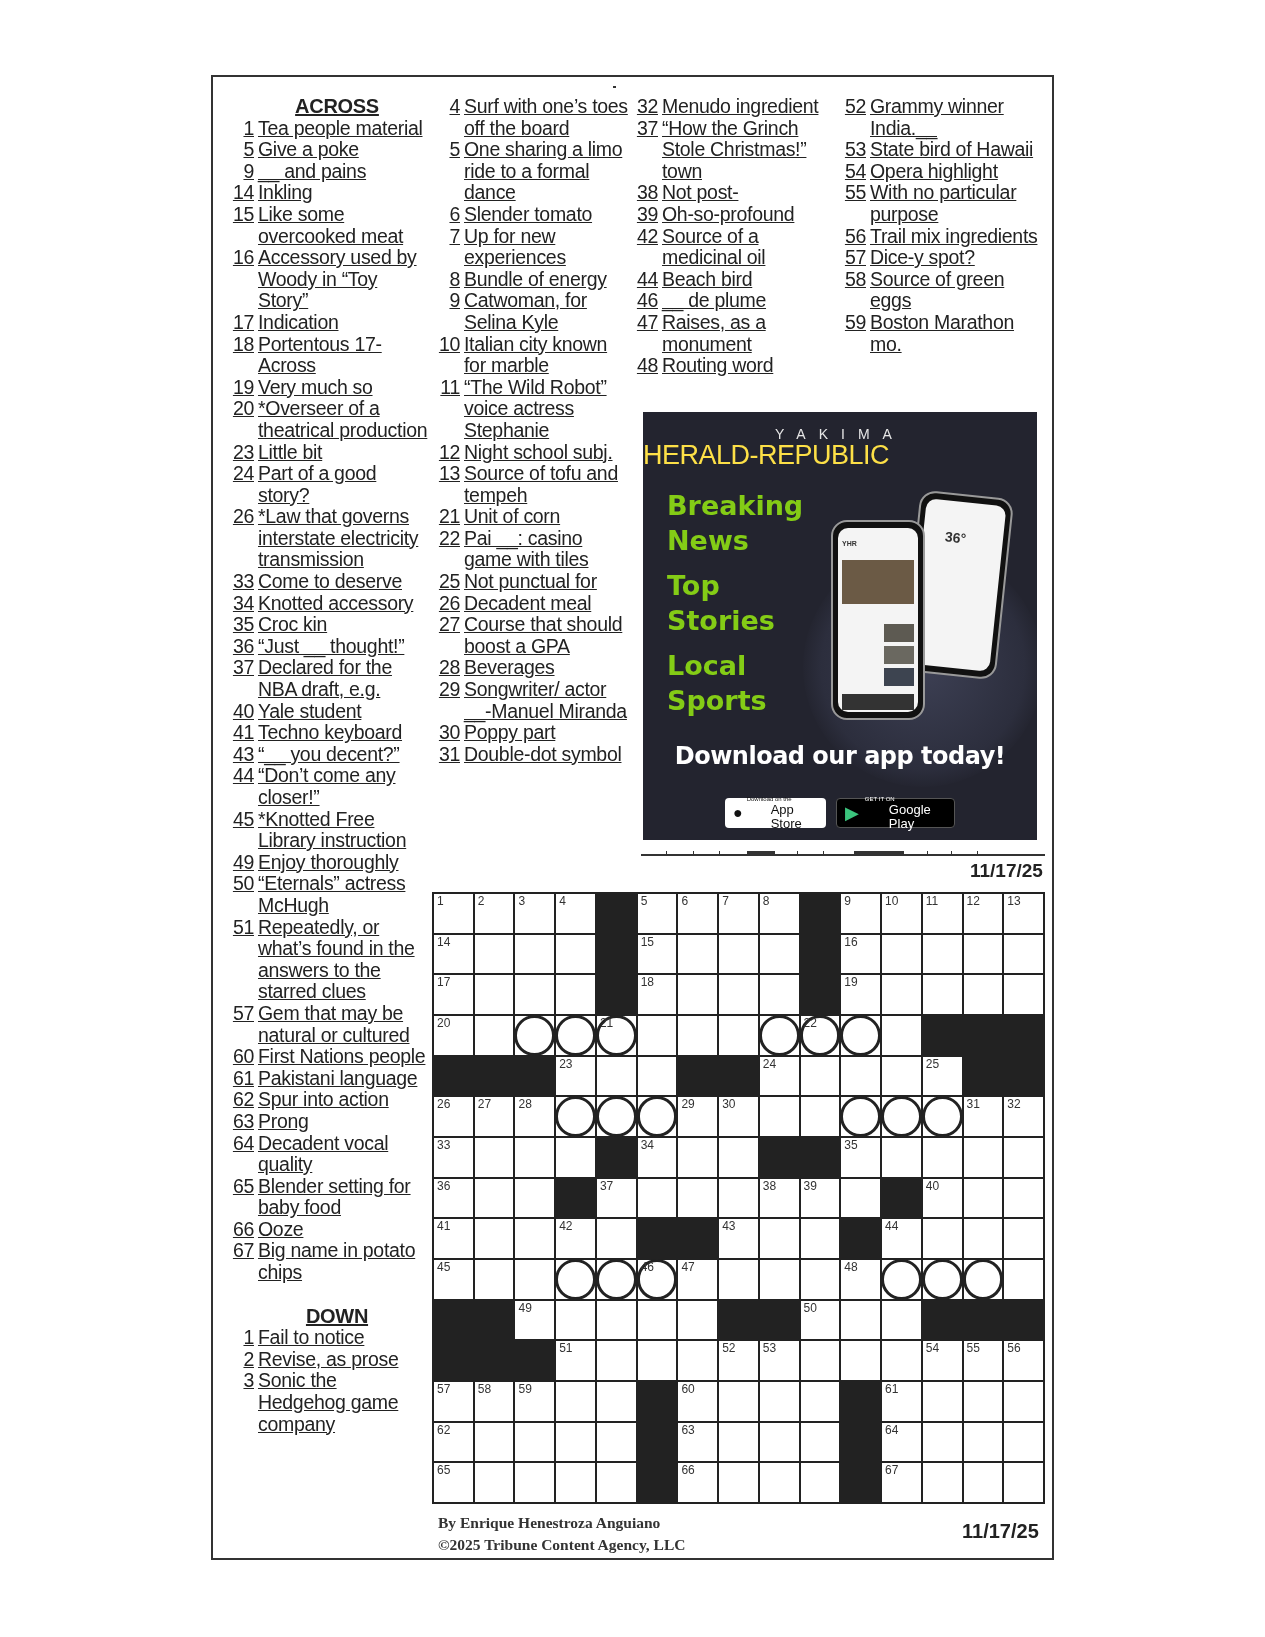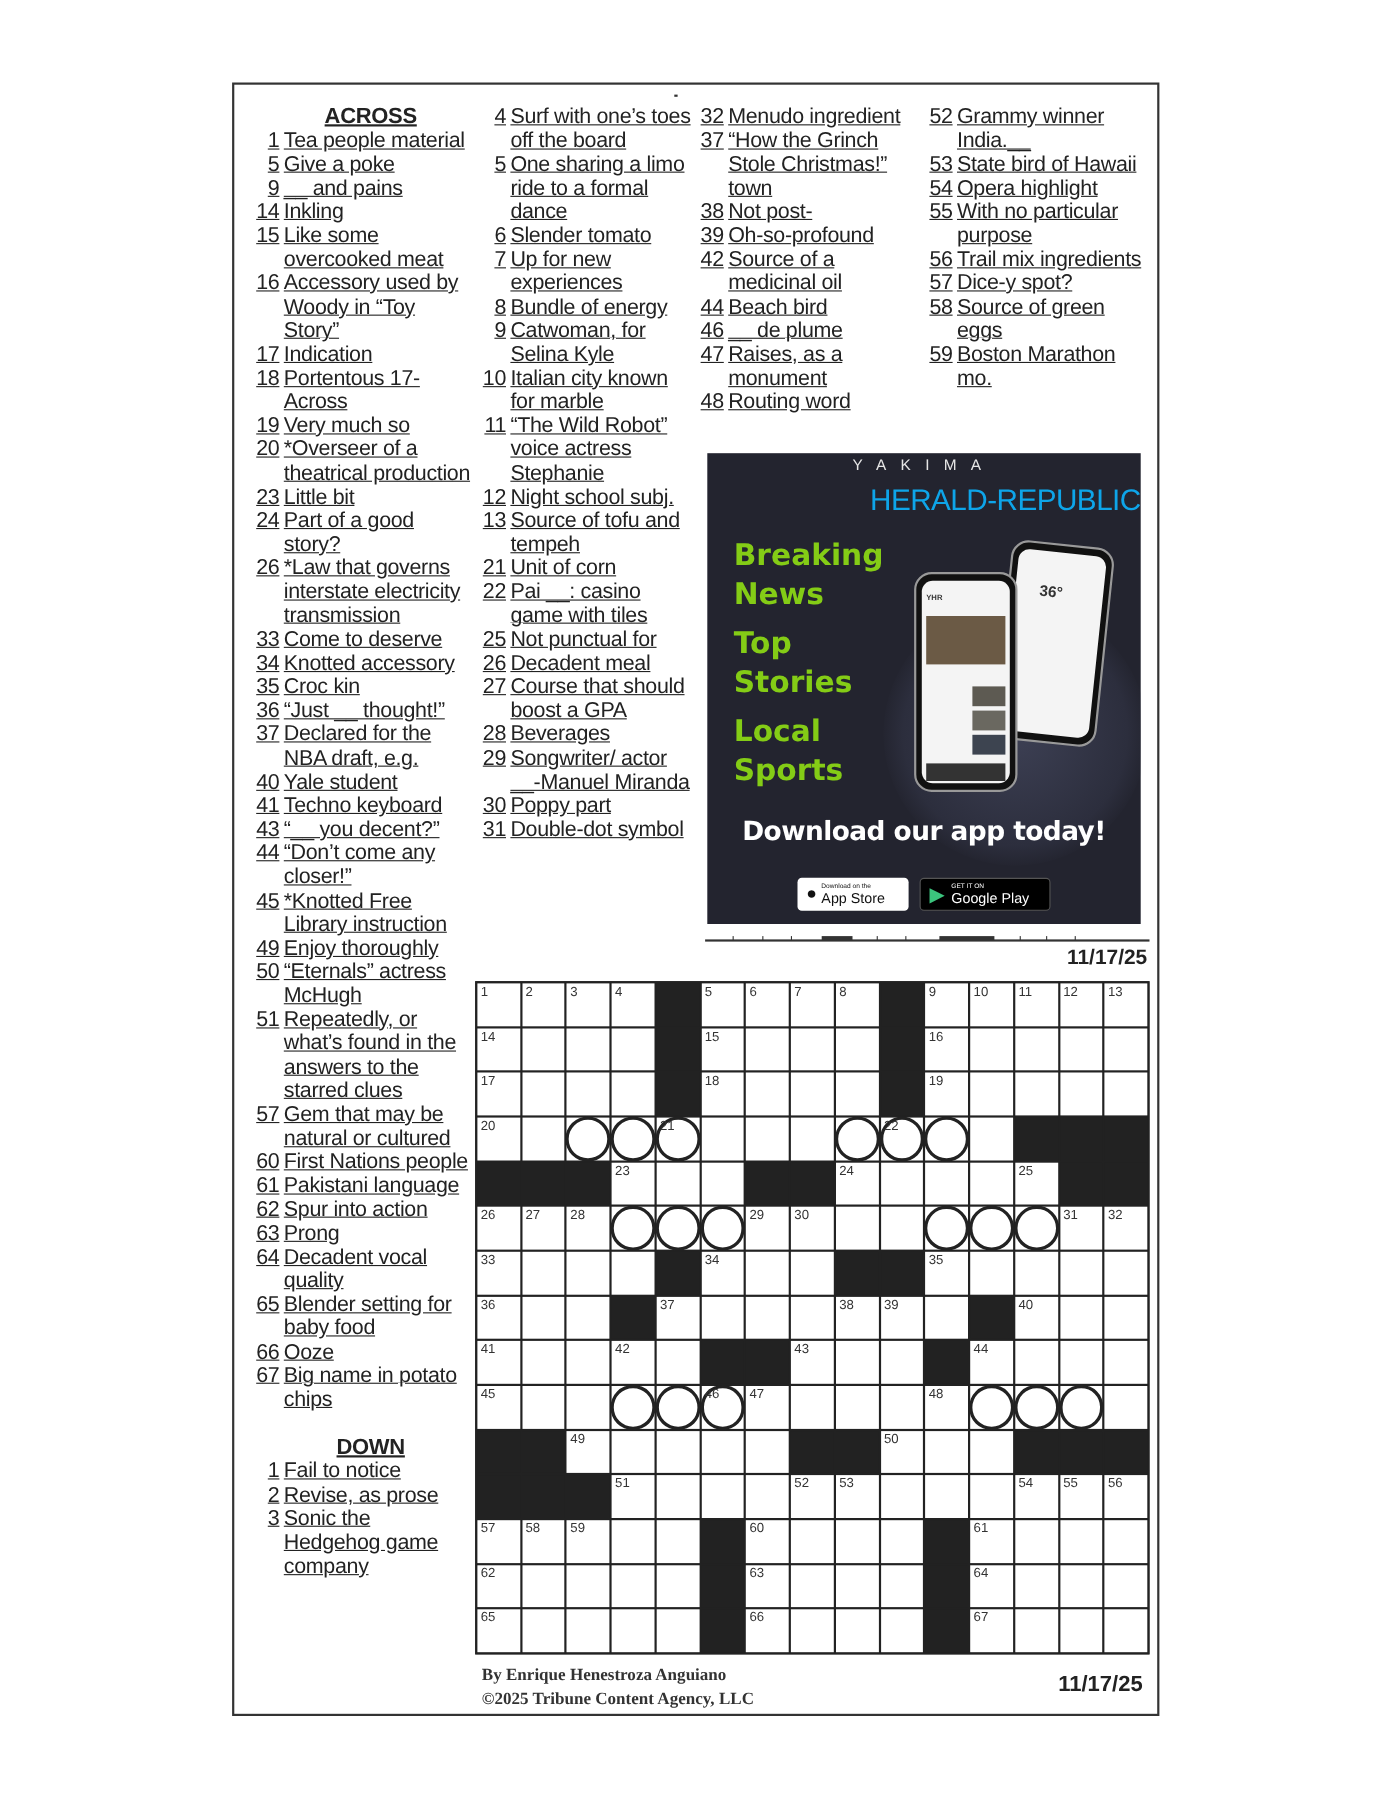--- a/index.html
+++ b/index.html
@@ -12,29 +12,29 @@
   .col4 { left:840px; top:96px; width:210px; }
   .sec-title { font-weight:bold; text-align:center; font-size:20px; margin-left:18px; margin-bottom:0; }
   .sec-gap { height:22px; }
   .clue { display:flex; }
   .clue .num { width:26px; text-align:right; padding-right:4px; flex:none; }
   .clue .txt { flex:1; }
   .tick { position:absolute; left:613px; top:86px; width:3px; height:2px; background:#333; }
 
   .ad { position:absolute; left:643px; top:412px; width:394px; height:428px; background:#23242f; color:#fff; overflow:hidden; }
   .ad .glow { position:absolute; left:160px; top:135px; width:240px; height:240px; border-radius:50%; background:radial-gradient(circle, #3d4054 0%, #2c2e3d 60%, rgba(35,36,47,0) 72%); }
-  .ad .brand-top { position:absolute; top:2px; left:0; width:100%; text-align:center; font-size:14px; letter-spacing:13px; color:#e6e6e6; }
-  .ad .brand { position:absolute; top:28px; left:0; width:100%; text-align:right; font-size:27px; letter-spacing:-0.5px; font-weight:normal; color:#0ea5e9; }
+  .ad .brand-top { position:absolute; top:14px; left:0; width:100%; text-align:center; font-size:14px; letter-spacing:13px; color:#e6e6e6; }
+  .ad .brand { position:absolute; top:28px; left:0; width:100%; text-align:left; font-size:27px; letter-spacing:-0.5px; font-weight:normal; color:#fde047; }
   .ad .feat { position:absolute; left:24px; font-family:"DejaVu Sans", sans-serif; font-weight:bold; font-size:27px; line-height:35px; color:#84cc16; }
   .ad .cta { position:absolute; top:330px; left:0; width:100%; text-align:center; font-family:"DejaVu Sans", sans-serif; font-weight:bold; font-size:24px; letter-spacing:-0.5px; }
   .store { position:absolute; top:386px; height:30px; border-radius:4px; display:flex; align-items:center; padding:0 8px; box-sizing:border-box; }
   .store.apple { left:82px; width:101px; background:#fff; color:#111; }
   .store.google { left:193px; width:119px; background:#000; color:#fff; border:1px solid #555; }
   .store .small { font-size:6px; display:block; line-height:7px; }
-  .store .big { font-size:13px; display:block; line-height:14px; }
+  .store .big { font-size:13px; display:block; line-height:14px;margin-left:24px; }
   .phone { position:absolute; border-radius:16px; background:#111; border:2px solid #999; }
   .phone .scr { position:absolute; left:5px; top:6px; right:5px; bottom:6px; background:#f4f4f4; border-radius:10px; overflow:hidden; }
   .ruler { position:absolute; left:641px; top:854px; width:404px; height:2px; background:#333; }
   .ruler i { position:absolute; top:-3px; width:1px; height:4px; background:#333; }
   .ruler b { position:absolute; top:-3px; height:4px; background:#333; }
   .date-top { position:absolute; left:970px; top:860px; font-weight:bold; font-size:19px; }
 
   .grid { position:absolute; left:432px; top:892px; width:613px; height:612px; border:2px solid #222; box-sizing:border-box; display:grid; grid-template-columns:repeat(15,1fr); grid-template-rows:repeat(15,1fr); background:#222; gap:2px; }
   .cell { background:#fff; position:relative; overflow:visible; }
   .cell.blk { background:#222; }

